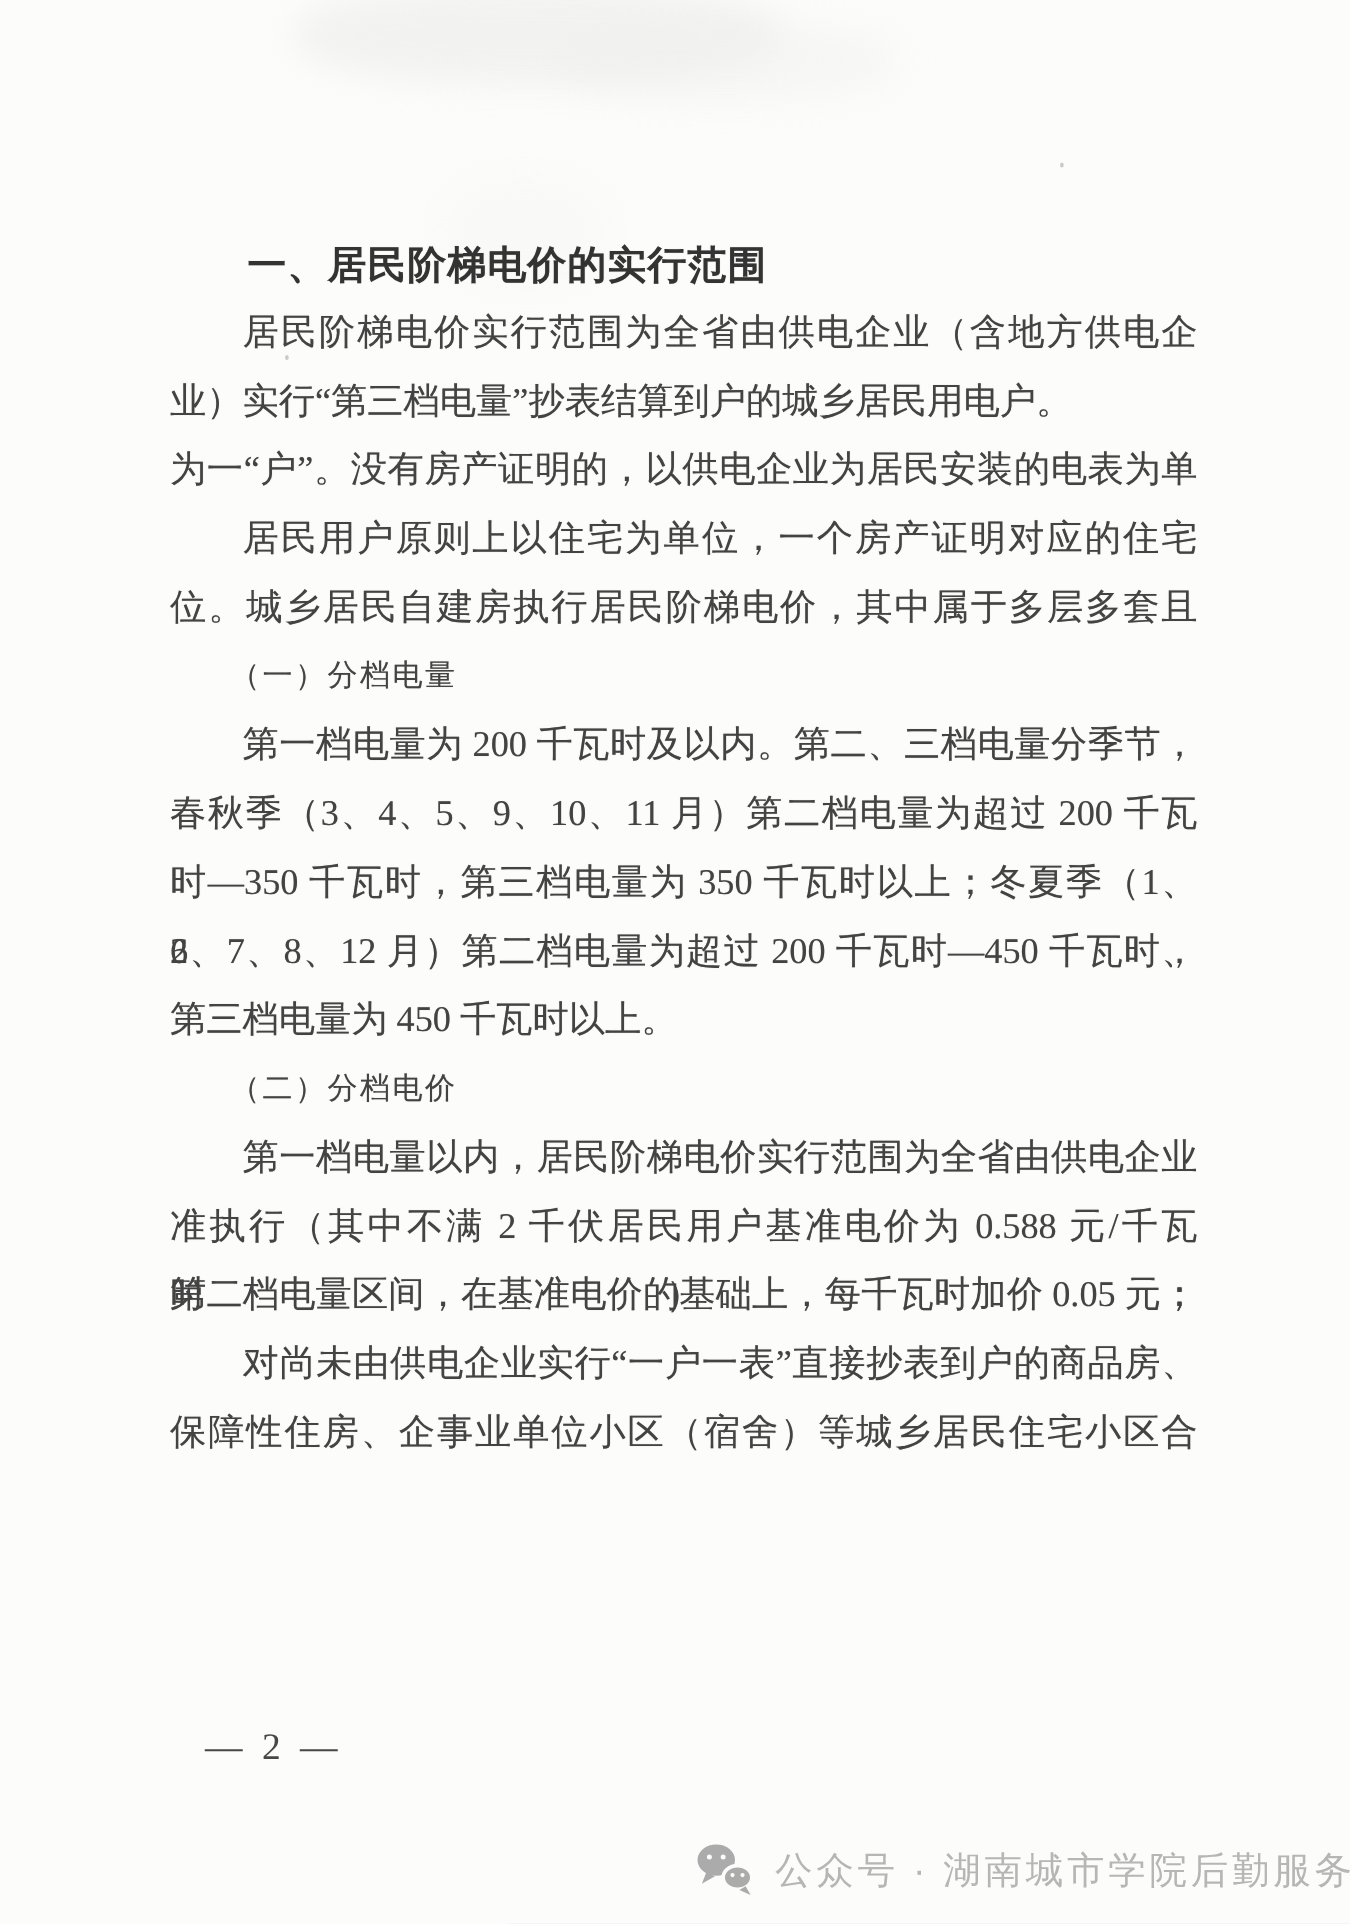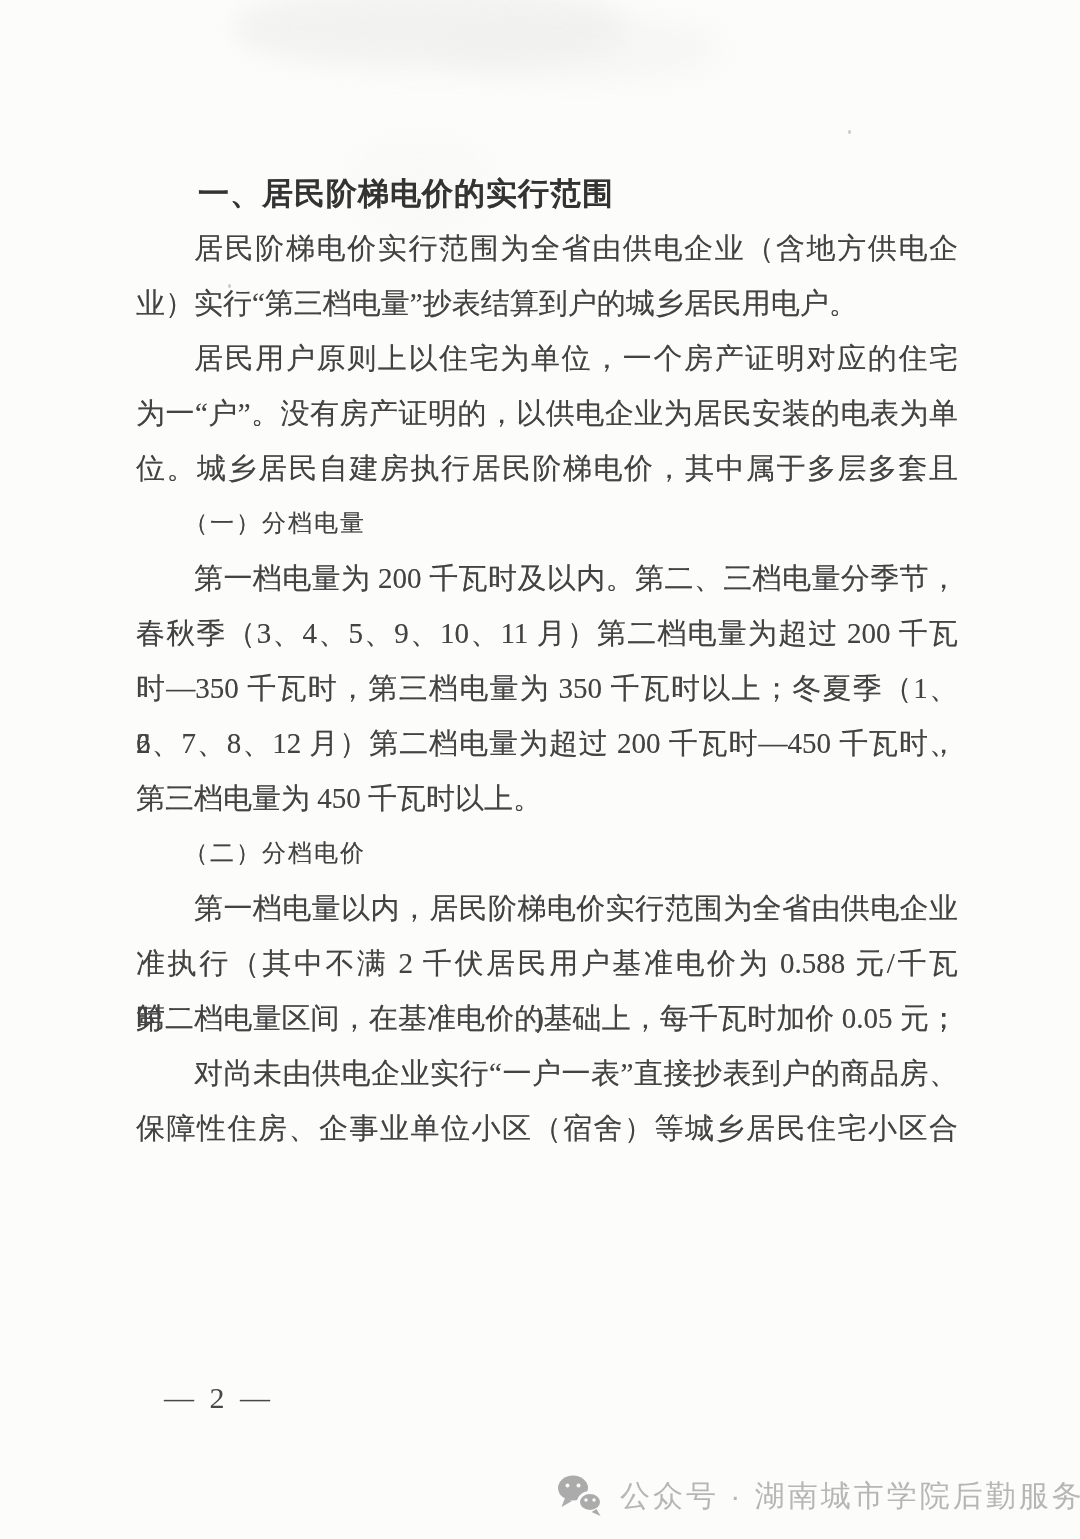--- a/index.html
+++ b/index.html
@@ -19,21 +19,21 @@
   .s1 { left: 235px; top: -12px; width: 390px; height: 80px; background: #ececea; opacity: .6; filter: blur(13px); }
   .s2 { left: 440px; top: 18px; width: 280px; height: 62px; background: #efefed; opacity: .45; filter: blur(15px); }
   .s3 { left: 350px; top: 140px; width: 140px; height: 90px; background: #f0f0ee; opacity: .25; filter: blur(18px); }
   .speck { position: absolute; width: 3px; height: 4px; background: rgba(110,110,110,.35); border-radius: 50%; }
   .k1 { left: 848px; top: 130px; }
   .k2 { left: 228px; top: 284px; }
 
   .doc {
     position: absolute;
     left: 136px;
-    top: 166px;
+    top: 184px;
     width: 822px;
     font-size: 29px;
     color: #434343;
     text-shadow: 0 0 .6px rgba(67,67,67,.45);
   }
   .ln {
     height: 55px;
     line-height: 55px;
     white-space: nowrap;
     text-align: left;
@@ -90,22 +90,22 @@
   <div class="smudge s1"></div>
   <div class="smudge s2"></div>
   <div class="smudge s3"></div>
   <div class="speck k1"></div>
   <div class="speck k2"></div>
 
   <div class="doc">
     <div class="ln h ind">一、居民阶梯电价的实行范围</div>
     <div class="ln ind j">居民阶梯电价实行范围为全省由供电企业（含地方供电企</div>
     <div class="ln">业）实行“第三档电量”抄表结算到户的城乡居民用电户。</div>
+    <div class="ln j">为一“户”。没有房产证明的，以供电企业为居民安装的电表为单</div>
     <div class="ln ind j">居民用户原则上以住宅为单位，一个房产证明对应的住宅</div>
-    <div class="ln j">为一“户”。没有房产证明的，以供电企业为居民安装的电表为单</div>
     <div class="ln j">位。城乡居民自建房执行居民阶梯电价，其中属于多层多套且</div>
     <div class="ln sub ind">（一）分档电量</div>
     <div class="ln ind j">第一档电量为 200 千瓦时及以内。第二、三档电量分季节，</div>
     <div class="ln j">春秋季（3、4、5、9、10、11 月）第二档电量为超过 200 千瓦</div>
     <div class="ln j">时—350 千瓦时，第三档电量为 350 千瓦时以上；冬夏季（1、2、</div>
     <div class="ln j">6、7、8、12 月）第二档电量为超过 200 千瓦时—450 千瓦时，</div>
     <div class="ln">第三档电量为 450 千瓦时以上。</div>
     <div class="ln sub ind">（二）分档电价</div>
     <div class="ln ind j">第一档电量以内，居民阶梯电价实行范围为全省由供电企业</div>
     <div class="ln j">准执行（其中不满 2 千伏居民用户基准电价为 0.588 元/千瓦时）；</div>

